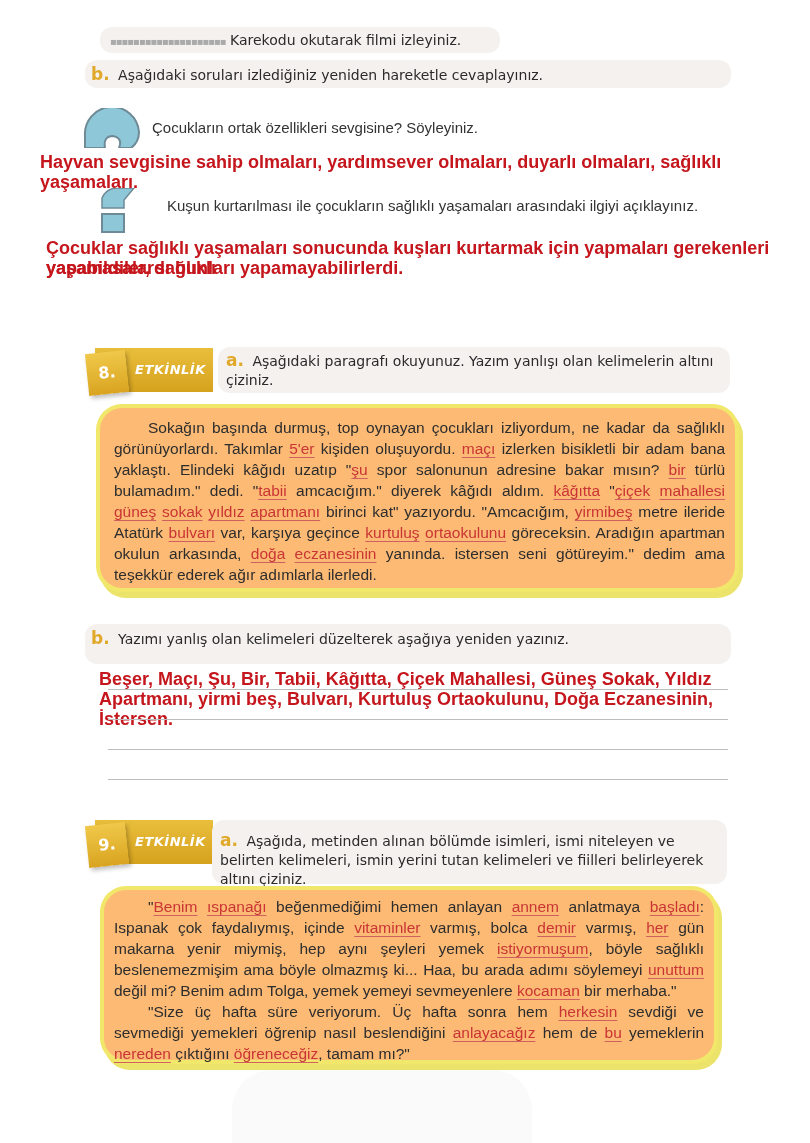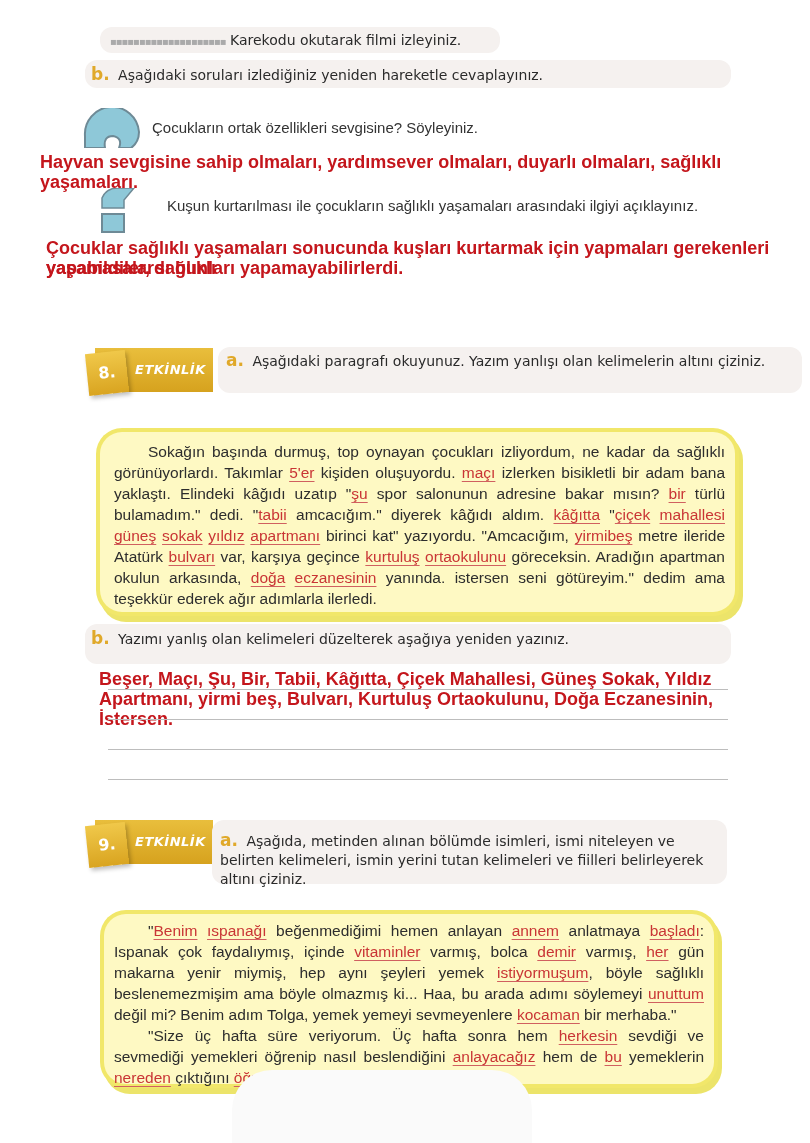--- a/index.html
+++ b/index.html
@@ -6,21 +6,21 @@
   body { width:810px; height:1143px; background:#ffffff; position:relative; overflow:hidden; font-family:"DejaVu Sans", sans-serif; color:#222; }
   .abs { position:absolute; }
   .pill { background:#f5f1ef; border-radius:12px; }
   .instr { font-family:"DejaVu Sans", sans-serif; font-size:14px; color:#2a2a2a; }
   .letter { display:inline-block; font-weight:bold; color:#e0a92a; font-size:17px; margin-right:4px; font-family:"DejaVu Sans", sans-serif; }
   .q { font-family:"Liberation Sans", sans-serif; font-size:15px; color:#333; }
   .ans { font-family:"Liberation Sans", sans-serif; font-size:18px; color:#c4161c; font-weight:bold; line-height:20px; }
   .badge { width:118px; height:44px; background:linear-gradient(180deg,#e9be3c,#d6a21e); color:#fff; font-weight:bold; font-family:"DejaVu Sans", sans-serif; }
   .badge .num { position:absolute; left:-8px; top:4px; width:40px; height:42px; background:linear-gradient(180deg,#f0c84a,#d9a420); transform:rotate(-6deg); box-shadow:2px 3px 4px rgba(0,0,0,0.25); font-size:16px; line-height:42px; text-align:center; }
   .badge .lbl { position:absolute; left:40px; top:0; line-height:44px; font-size:13px; letter-spacing:0.5px; font-style:italic; }
-  .textbox { background:#fef9c3; border-radius:22px; box-shadow:0 0 0 4px #f1e76a, 4px 6px 0 4px #ece46a;margin-top:24px; }
+  .textbox { background:#fdba74; border-radius:22px; box-shadow:0 0 0 4px #f1e76a, 4px 6px 0 4px #ece46a; }
   .para { font-family:"Liberation Sans", sans-serif; font-size:15.5px; line-height:21px; color:#2d2d2d; text-align:justify; }
   .para span.u { color:#c93535; text-decoration:underline; text-decoration-color:#d06060; text-underline-offset:3px; }
   .rule { height:1px; background:#bdbdbd; }
 </style>
 </head>
 <body>
 
 <div class="abs pill instr" style="left:100px;top:27px;width:390px;height:26px;line-height:26px;padding-left:10px;">
   <span style="color:#aaa;letter-spacing:-1px;font-size:10px;">▪▪▪▪▪▪▪▪▪▪▪▪▪▪▪▪▪▪▪▪</span>
   <span>Karekodu okutarak filmi izleyiniz.</span>
@@ -46,21 +46,21 @@
   </svg>
 </div>
 <div class="abs q" style="left:152px;top:197px;margin-left:15px;">Kuşun kurtarılması ile çocukların sağlıklı yaşamaları arasındaki ilgiyi açıklayınız.</div>
 <div class="abs ans" style="left:46px;top:238px;">Çocuklar sağlıklı yaşamaları sonucunda kuşları kurtarmak için yapmaları gerekenleri yapabildiler, sağlıklı</div>
 <div class="abs ans" style="left:46px;top:258px;">yaşamasalardı bunları yapamayabilirlerdi.</div>
 
 <div class="abs badge" style="left:95px;top:348px;">
   <div class="num">8.</div>
   <div class="lbl">ETKİNLİK</div>
 </div>
-<div class="abs pill instr" style="left:218px;top:347px;width:584px;height:46px;padding:4px 8px;box-sizing:border-box;line-height:19px;">
+<div class="abs pill instr" style="left:218px;top:347px;width:512px;height:46px;padding:4px 8px;box-sizing:border-box;line-height:19px;">
   <span class="letter">a.</span>
   <span>Aşağıdaki paragrafı okuyunuz. Yazım yanlışı olan kelimelerin altını çiziniz.</span>
 </div>
 
 <div class="abs textbox" style="left:100px;top:408px;width:635px;height:180px;">
   <div class="para" id="para8" style="padding:9px 10px 0 14px;text-indent:34px;"><span>Sokağın başında durmuş, top oynayan çocukları izliyordum, ne kadar da sağlıklı görünüyorlardı. Takımlar </span><span class="u">5'er</span><span> kişiden oluşuyordu. </span><span class="u">maçı</span><span> izlerken bisikletli bir adam bana yaklaştı. Elindeki kâğıdı uzatıp "</span><span class="u">şu</span><span> spor salonunun adresine bakar mısın? </span><span class="u">bir</span><span> türlü bulamadım." dedi. "</span><span class="u">tabii</span><span> amcacığım." diyerek kâğıdı aldım. </span><span class="u">kâğıtta</span><span> "</span><span class="u">çiçek</span><span> </span><span class="u">mahallesi</span><span> </span><span class="u">güneş</span><span> </span><span class="u">sokak</span><span> </span><span class="u">yıldız</span><span> </span><span class="u">apartmanı</span><span> birinci kat" yazıyordu. "Amcacığım, </span><span class="u">yirmibeş</span><span> metre ileride Atatürk </span><span class="u">bulvarı</span><span> var, karşıya geçince </span><span class="u">kurtuluş</span><span> </span><span class="u">ortaokulunu</span><span> göreceksin. Aradığın apartman okulun arkasında, </span><span class="u">doğa</span><span> </span><span class="u">eczanesinin</span><span> yanında. istersen seni götüreyim." dedim ama teşekkür ederek ağır adımlarla ilerledi.</span></div>
 </div>
 
 <div class="abs pill instr" style="left:85px;top:624px;width:640px;height:40px;line-height:28px;padding-left:6px;">
   <span class="letter">b.</span>

